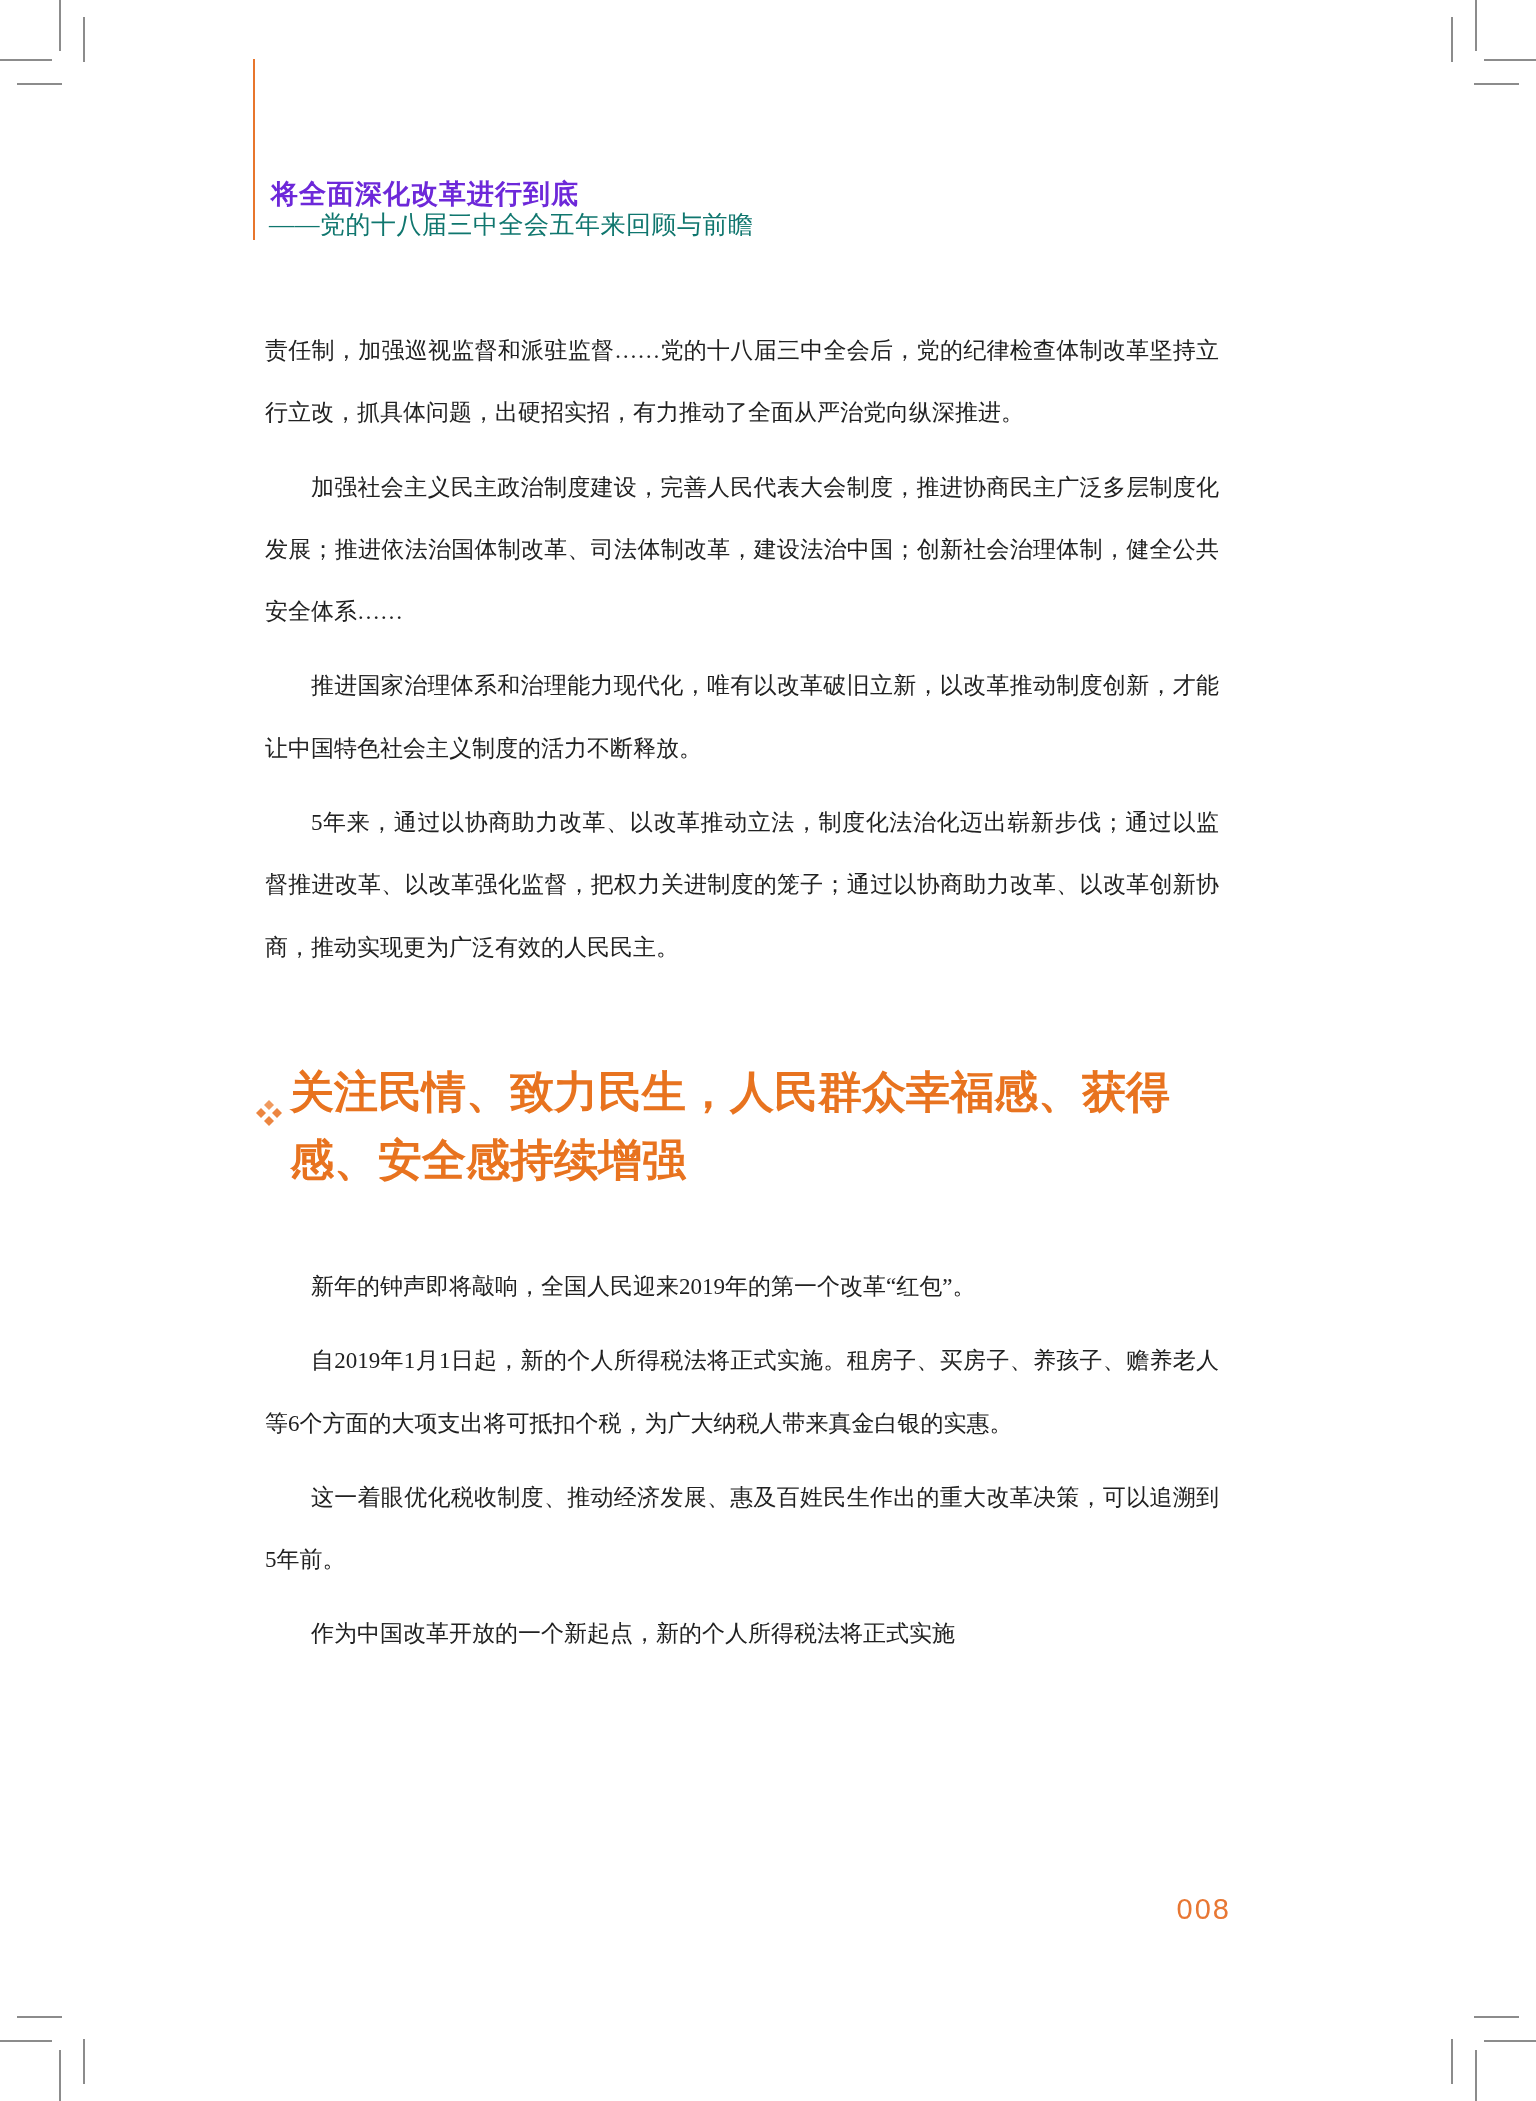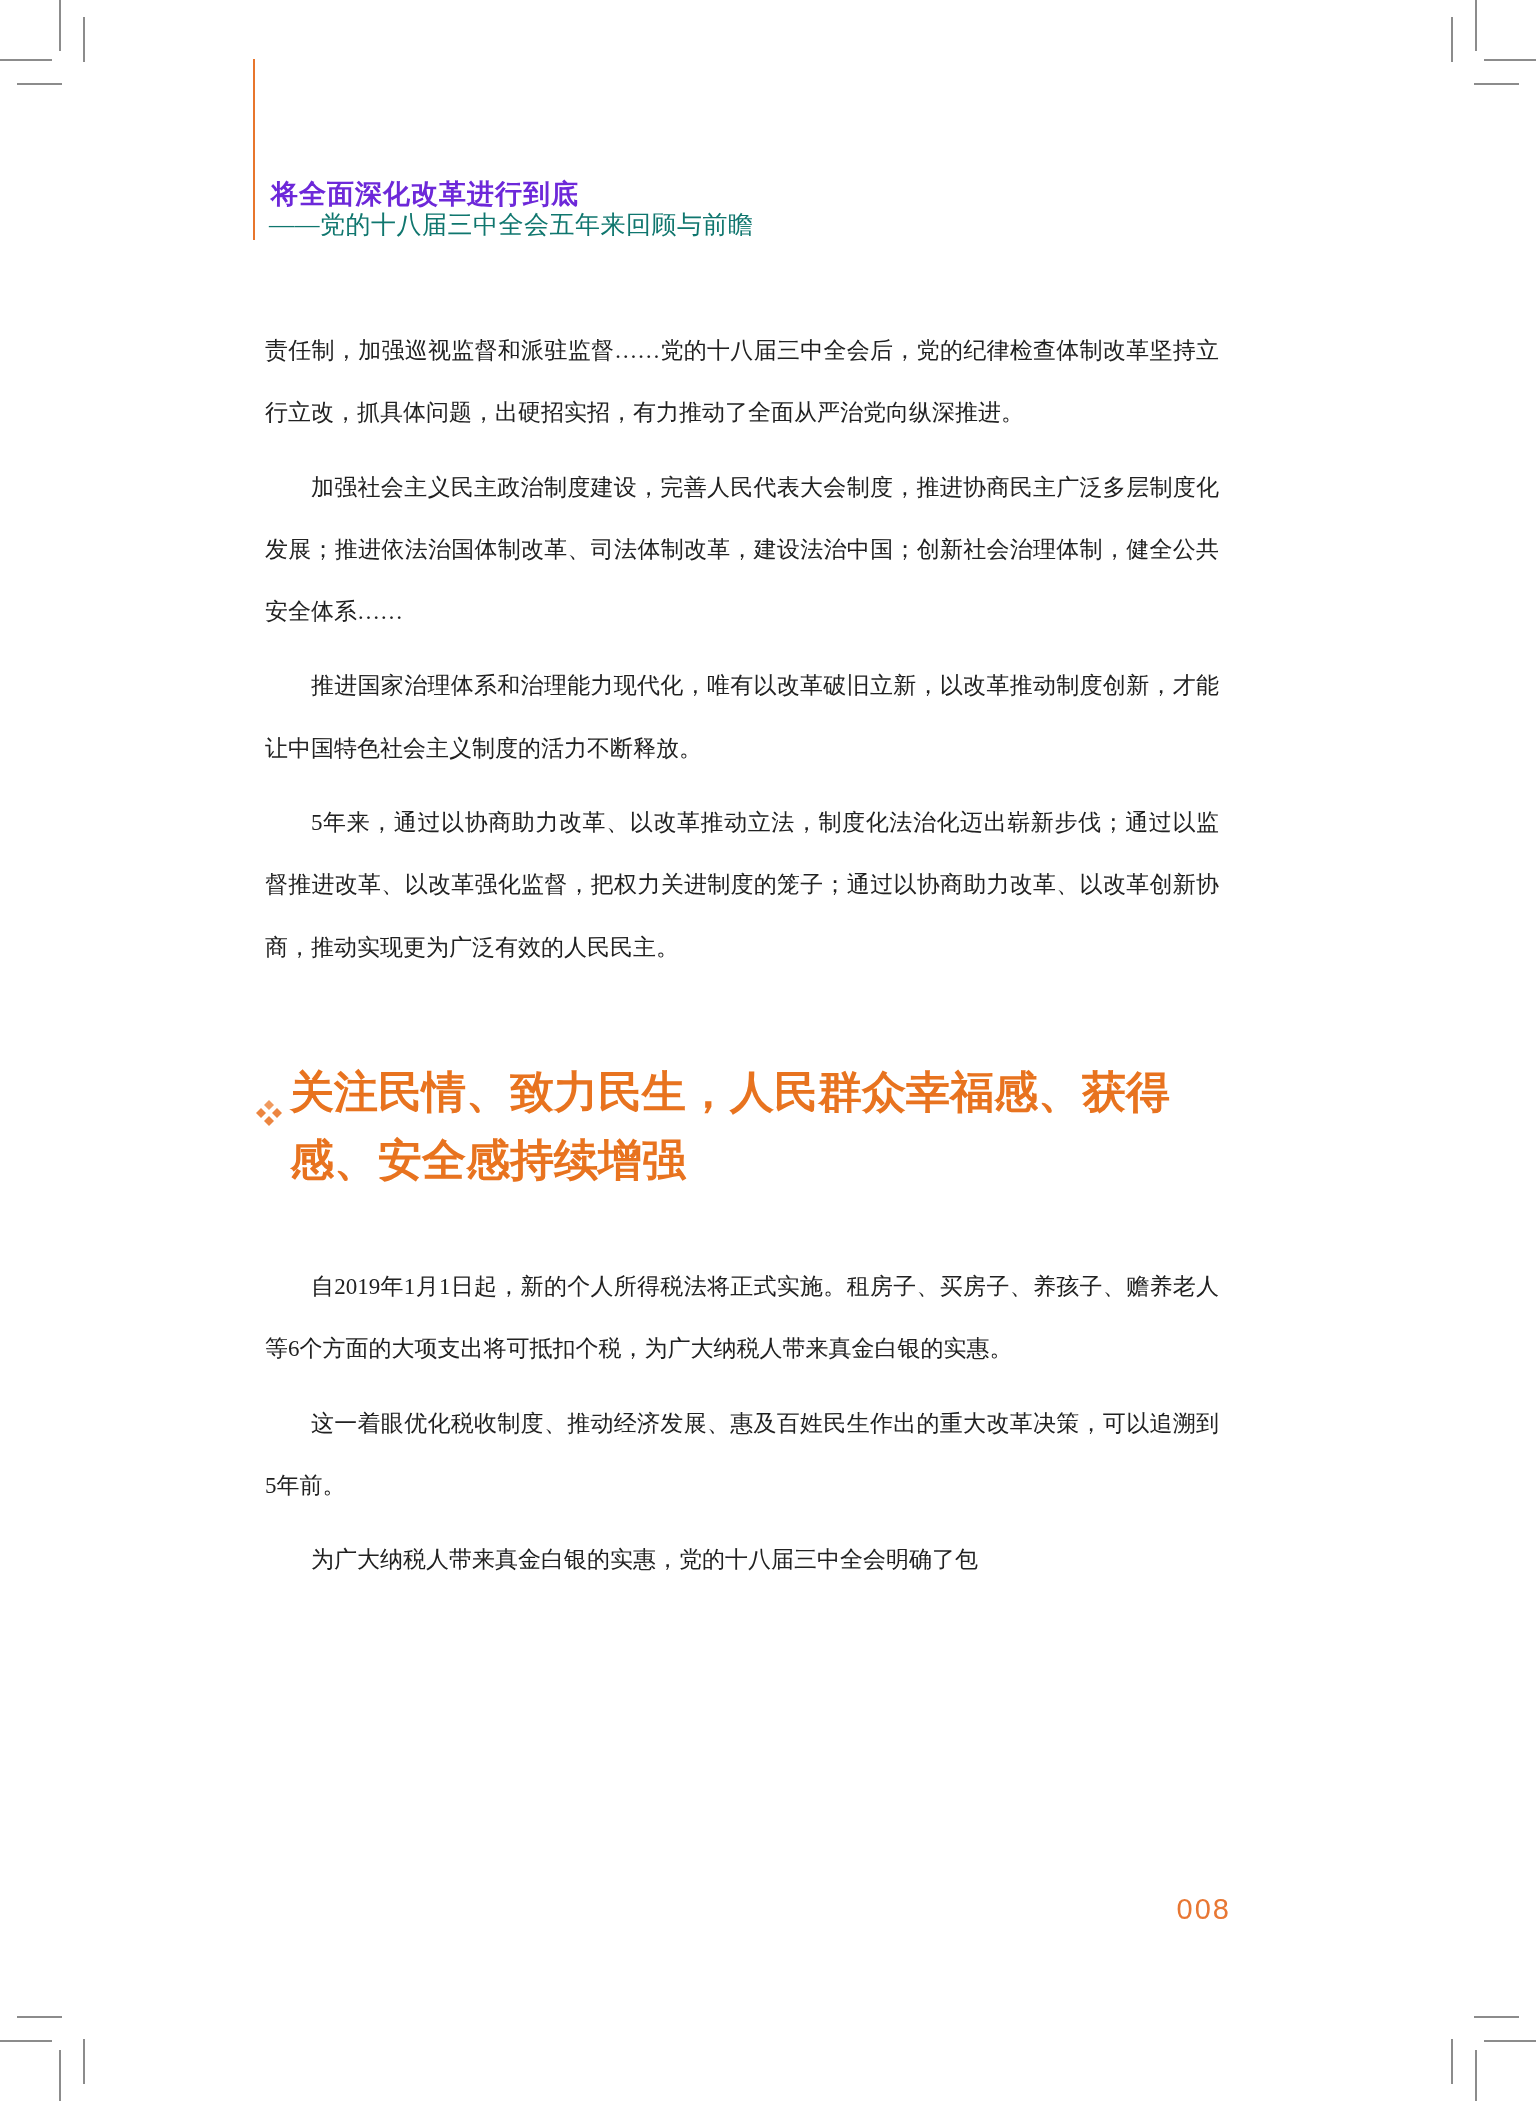--- a/index.html
+++ b/index.html
@@ -138,19 +138,20 @@
           <path d="M1 14 L6 9 L11 14 L6 19 Z"></path>
           <path d="M27 14 L22 9 L17 14 L22 19 Z"></path>
           <path d="M14 27 L9 22 L14 17 L19 22 Z"></path>
         </g>
       </svg>
     </span>
     <span>关注民情、致力民生，人民群众幸福感、获得感、安全感持续增强</span>
   </h2>
 
   <div class="after-group">
+    <p class="para">新年的钟声即将敲响，全国人民迎来2019年的第一个改革“红包”。</p>
     <p class="para">自2019年1月1日起，新的个人所得税法将正式实施。租房子、买房子、养孩子、赡养老人等6个方面的大项支出将可抵扣个税，为广大纳税人带来真金白银的实惠。</p>
     <p class="para">这一着眼优化税收制度、推动经济发展、惠及百姓民生作出的重大改革决策，可以追溯到5年前。</p>
-    <p class="para">为广大纳税人带来真金白银的实惠，党的十八届三中全会明确了包</p>
+    <p class="para">作为中国改革开放的一个新起点，新的个人所得税法将正式实施</p>
   </div>
 </div>
 
 <div class="page-number">008</div>
 
 </body></html>

